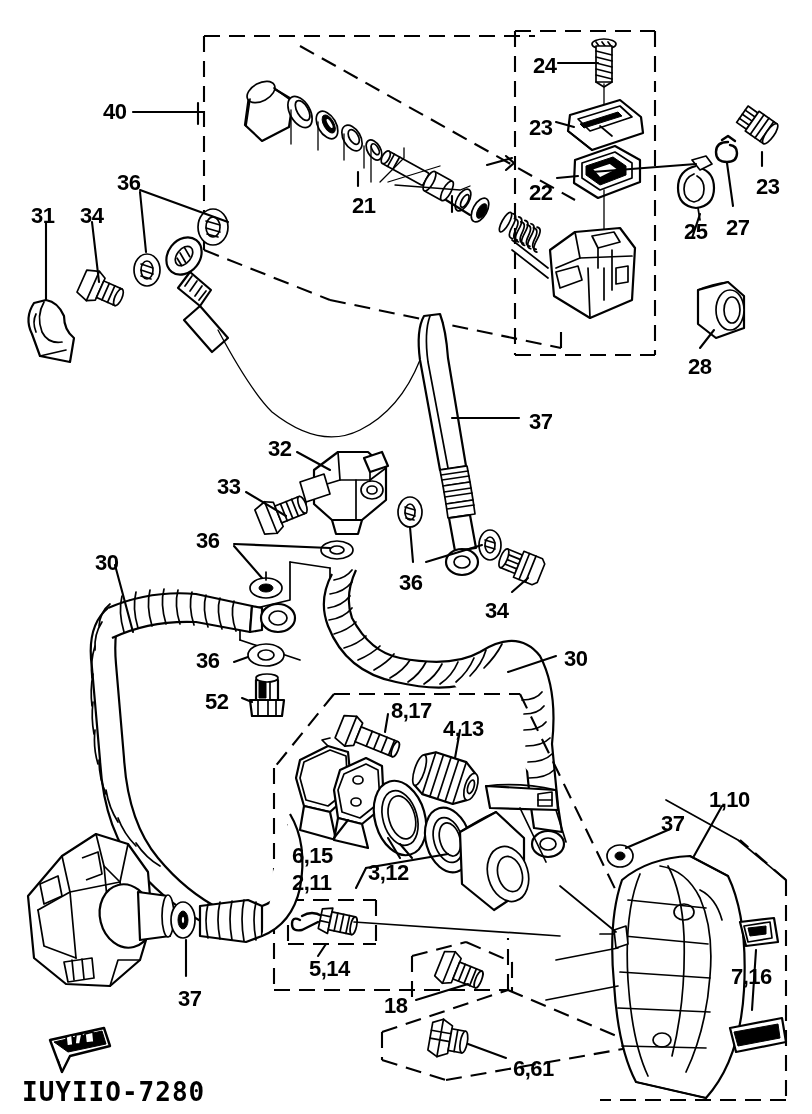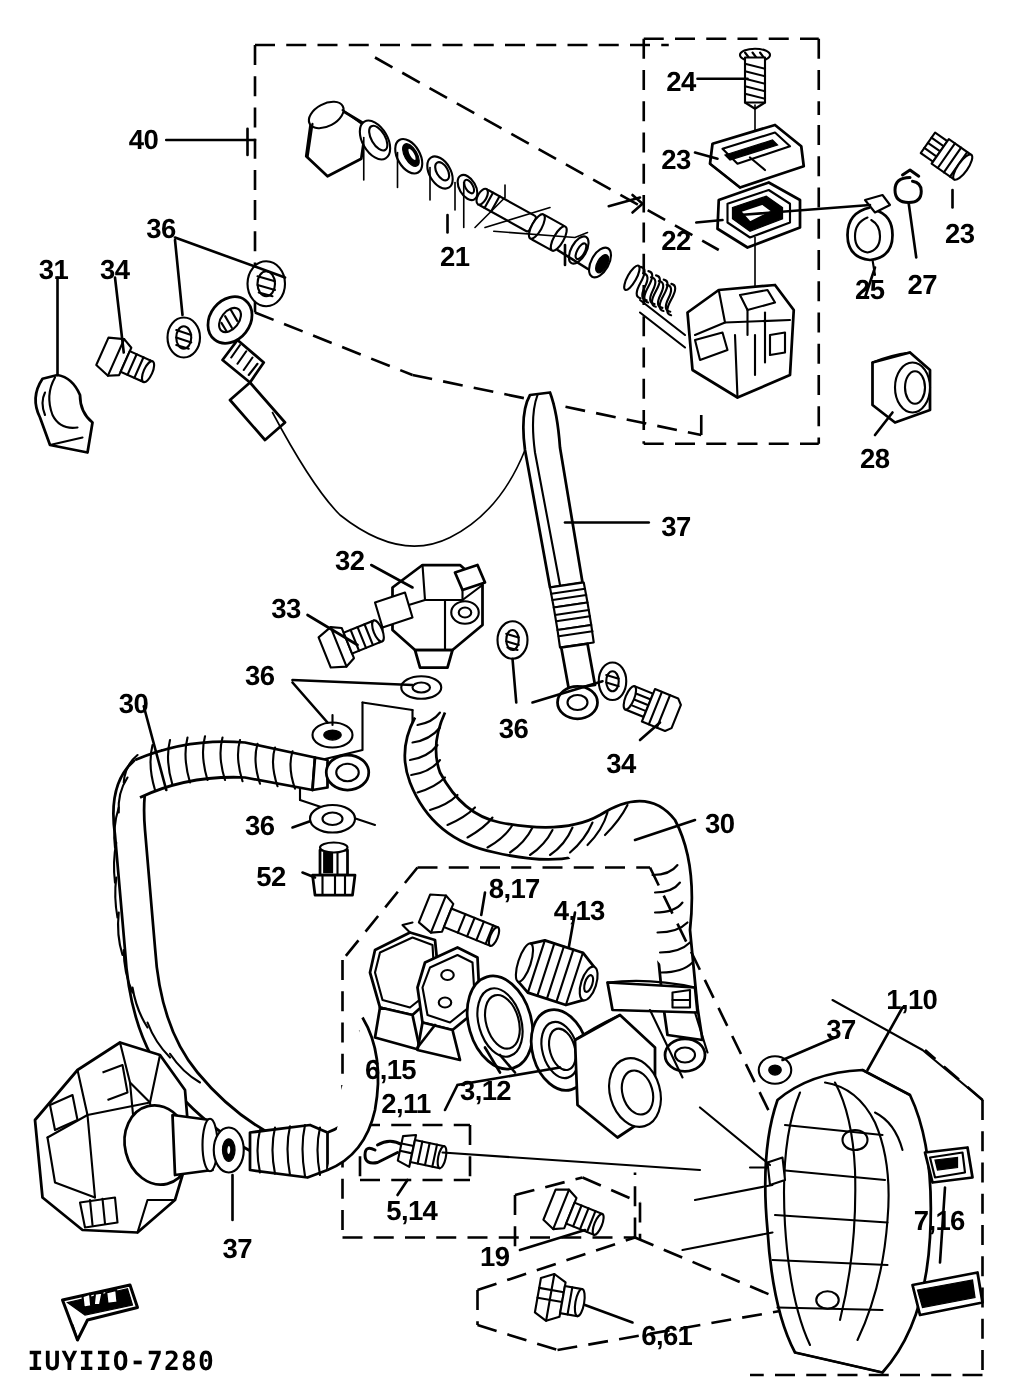--- a/index.html
+++ b/index.html
@@ -23,21 +23,21 @@
     color:#000;
     line-height:1;
     white-space:nowrap;
     letter-spacing:-0.5px;
   }
   .code{
     position:absolute;
     left:22px;top:1077px;
     font-family:"DejaVu Sans Mono", monospace;
     font-weight:bold;
-    font-size:21px;
+    font-size:26px;
     letter-spacing:1px;
     color:#000;
   }
 </style>
 </head>
 <body>
 
 <div id="sheet">
 
   <svg id="art" viewBox="0 0 812 1114" xmlns="http://www.w3.org/2000/svg">
@@ -711,24 +711,24 @@
   <div class="lbl" style="left:196px;top:530px">36</div>
   <div class="lbl" style="left:399px;top:572px">36</div>
   <div class="lbl" style="left:485px;top:600px">34</div>
   <div class="lbl" style="left:95px;top:552px">30</div>
   <div class="lbl" style="left:196px;top:650px">36</div>
   <div class="lbl" style="left:205px;top:691px">52</div>
   <div class="lbl" style="left:564px;top:648px">30</div>
   <div class="lbl" style="left:391px;top:700px">8,17</div>
   <div class="lbl" style="left:443px;top:718px">4,13</div>
   <div class="lbl" style="left:292px;top:845px">6,15</div>
-  <div class="lbl" style="left:305px;top:872px">2,11</div>
+  <div class="lbl" style="left:292px;top:872px">2,11</div>
   <div class="lbl" style="left:368px;top:862px">3,12</div>
   <div class="lbl" style="left:309px;top:958px">5,14</div>
-  <div class="lbl" style="left:384px;top:995px">19</div>
+  <div class="lbl" style="left:384px;top:995px">18</div>
   <div class="lbl" style="left:513px;top:1058px">6,61</div>
   <div class="lbl" style="left:709px;top:789px">1,10</div>
   <div class="lbl" style="left:661px;top:813px">37</div>
   <div class="lbl" style="left:731px;top:966px">7,16</div>
   <div class="lbl" style="left:178px;top:988px">37</div>
 
   <div class="code">IUYIIO-7280</div>
 
 </div>
 

